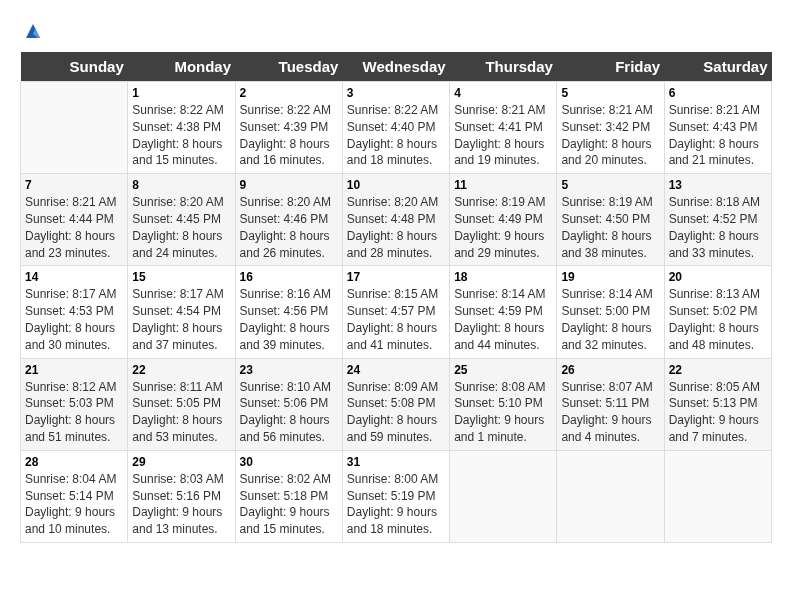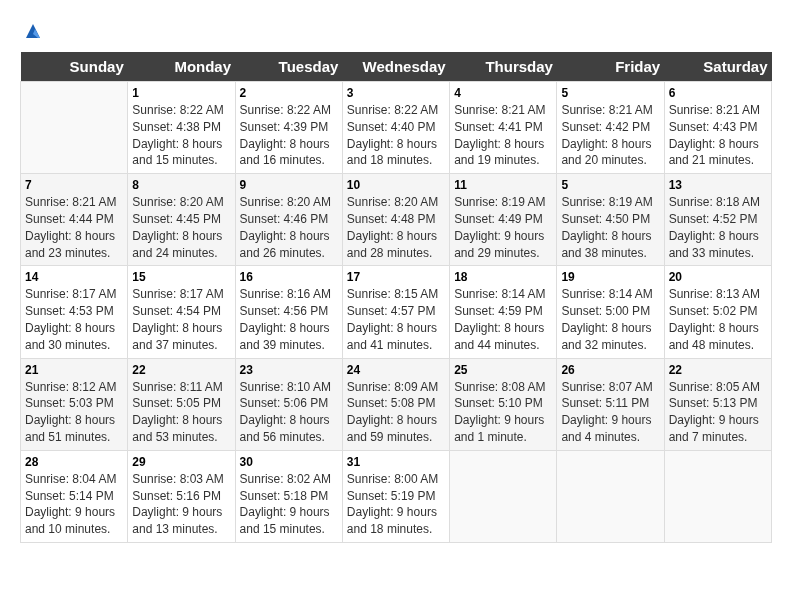--- a/index.html
+++ b/index.html
@@ -139,21 +139,21 @@
         <div class="day-info">
           <span>Sunrise: 8:21 AM</span><br>
           <span>Sunset: 4:41 PM</span><br>
           <span>Daylight: 8 hours and 19 minutes.</span>
         </div>
       </td>
         <td>
         <span class="day-num">5</span>
         <div class="day-info">
           <span>Sunrise: 8:21 AM</span><br>
-          <span>Sunset: 4:42 PM</span><br>
+          <span>Sunset: 3:42 PM</span><br>
           <span>Daylight: 8 hours and 20 minutes.</span>
         </div>
       </td>
         <td>
         <span class="day-num">6</span>
         <div class="day-info">
           <span>Sunrise: 8:21 AM</span><br>
           <span>Sunset: 4:43 PM</span><br>
           <span>Daylight: 8 hours and 21 minutes.</span>
         </div>

